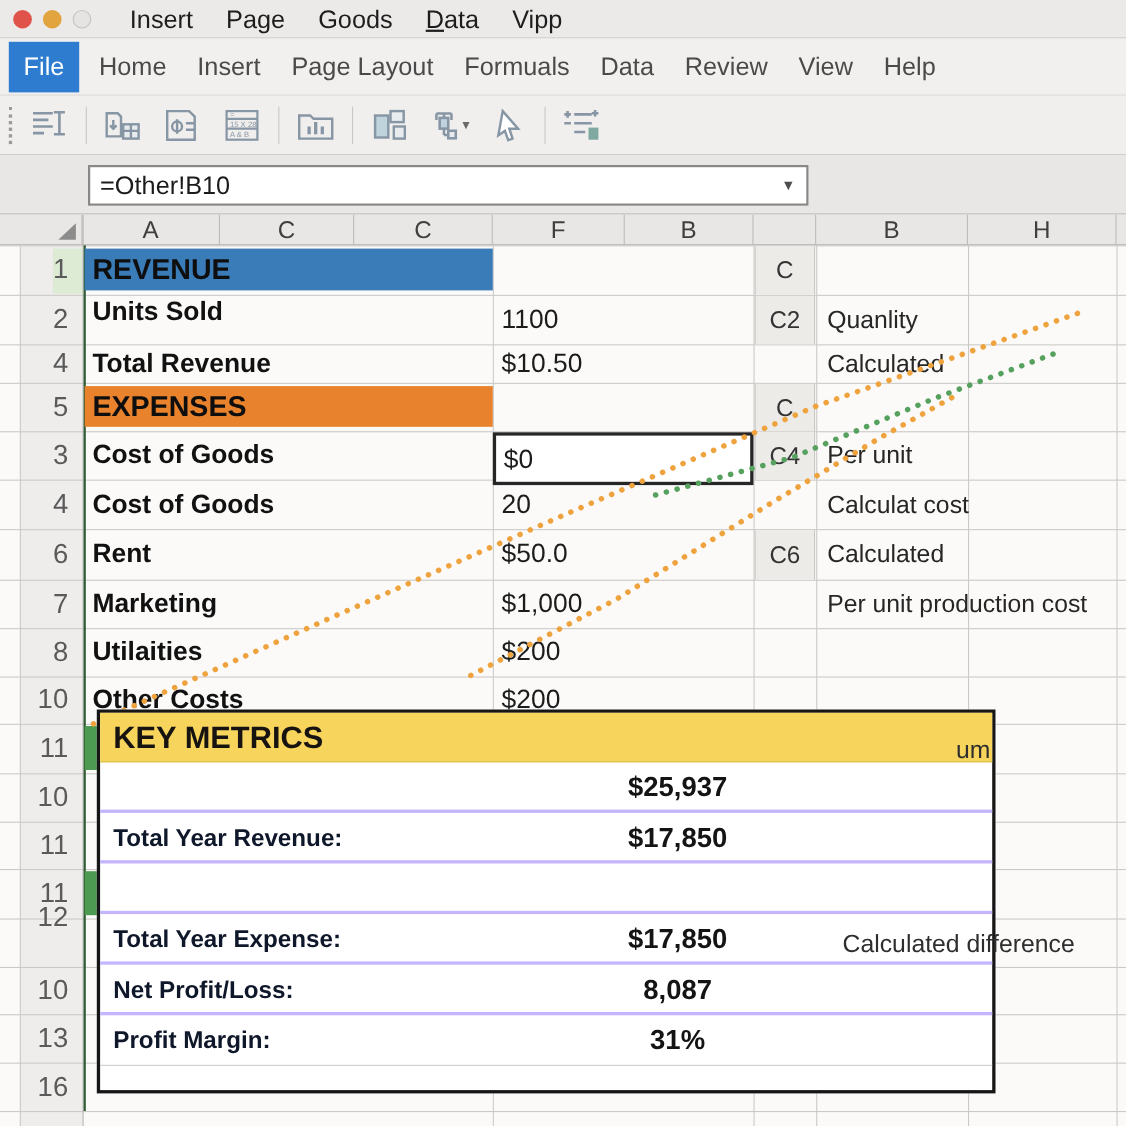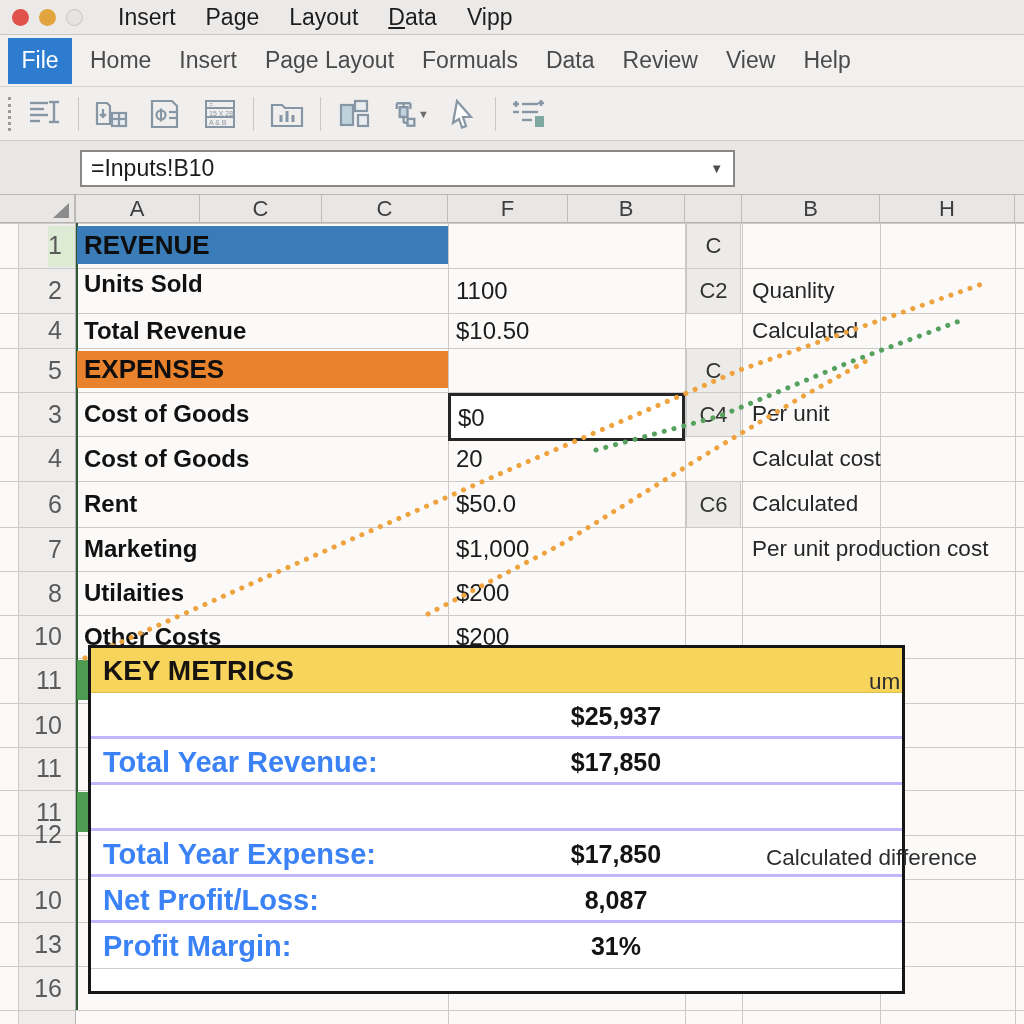--- a/index.html
+++ b/index.html
@@ -61,41 +61,41 @@
   .ccode{left:686px;width:55px;text-align:center;background:#ECEBE8;border-left:1px solid #C9C8C6;border-right:1px solid #C9C8C6;font-size:22px;color:#333333;z-index:1;}
   .cnote{left:752px;font-size:22.5px;color:#262626;white-space:nowrap;z-index:1;}
   .greenA{left:77px;width:29px;background:#4D9B53;z-index:1;}
 
   .trendsvg{position:absolute;left:0;top:0;width:1024px;height:829px;z-index:2;pointer-events:none;}
 
   
   .panel{position:absolute;left:88px;top:450px;width:817px;height:349px;background:#FFFFFF;border:3px solid #161616;z-index:3;}
   .panel-title{height:45px;background:#F7D45B;border-bottom:1px solid #D8C04F;font-size:28px;font-weight:700;color:#171310;line-height:45px;padding-left:12px;}
   .prow{position:relative;height:46px;border-bottom:3px solid #c4b5fd;}
-  .plabel{position:absolute;left:12px;top:0;line-height:46px;font-size:29px;font-weight:700;color:#3b82f6;white-space:nowrap;}
+  .plabel{position:absolute;left:12px;top:0;line-height:46px;font-size:22px;font-weight:700;color:#0f172a;white-space:nowrap;}
   .pvalue{position:absolute;left:370px;width:310px;top:0;line-height:46px;font-size:25px;font-weight:700;color:#141414;text-align:center;}
   .onote{position:absolute;font-size:22.5px;color:#2E2E2E;white-space:nowrap;z-index:4;}
   .onote.um{left:869px;top:467px;line-height:40px;}
   .onote.calcdiff{left:766px;top:643px;line-height:40px;}
 </style>
 </head>
 <body>
 
 <div class="screen">
 
   <div class="titlebar">
     <div class="lights">
       <span class="light red"></span>
       <span class="light yellow"></span>
       <span class="light gray"></span>
     </div>
     <div class="menu">
       <span class="mi">Insert</span>
       <span class="mi">Page</span>
-      <span class="mi">Layout</span>
+      <span class="mi">Goods</span>
       <span class="mi"><span class="accel-head">D</span><span>ata</span></span>
       <span class="mi">Vipp</span>
     </div>
   </div>
 
   <div class="ribbon">
     <div class="filetab">File</div>
     <div class="rtabs">
       <span>Home</span>
       <span>Insert</span>
@@ -205,21 +205,21 @@
             <path d="M3 17 h6"></path>
             <path d="M31 5 v6 M28 8 h6"></path>
           </g>
           <rect x="25" y="21" width="9" height="11" fill="#7FA8A0"></rect>
         </svg>
     </span>
   </div>
 
   <div class="formulabar">
     <div class="fxbox">
-      <span class="fxtext">=Inputs!B10</span>
+      <span class="fxtext">=Other!B10</span>
       <span class="fxcaret">▼</span>
     </div>
   </div>
 
   <div class="sheet">
     <div class="colheaders">
       <div class="ch corner" style="width:75px"></div>
       <div class="ch" style="width:125px">A</div>
       <div class="ch" style="width:122px">C</div>
       <div class="ch" style="width:126px">C</div>

